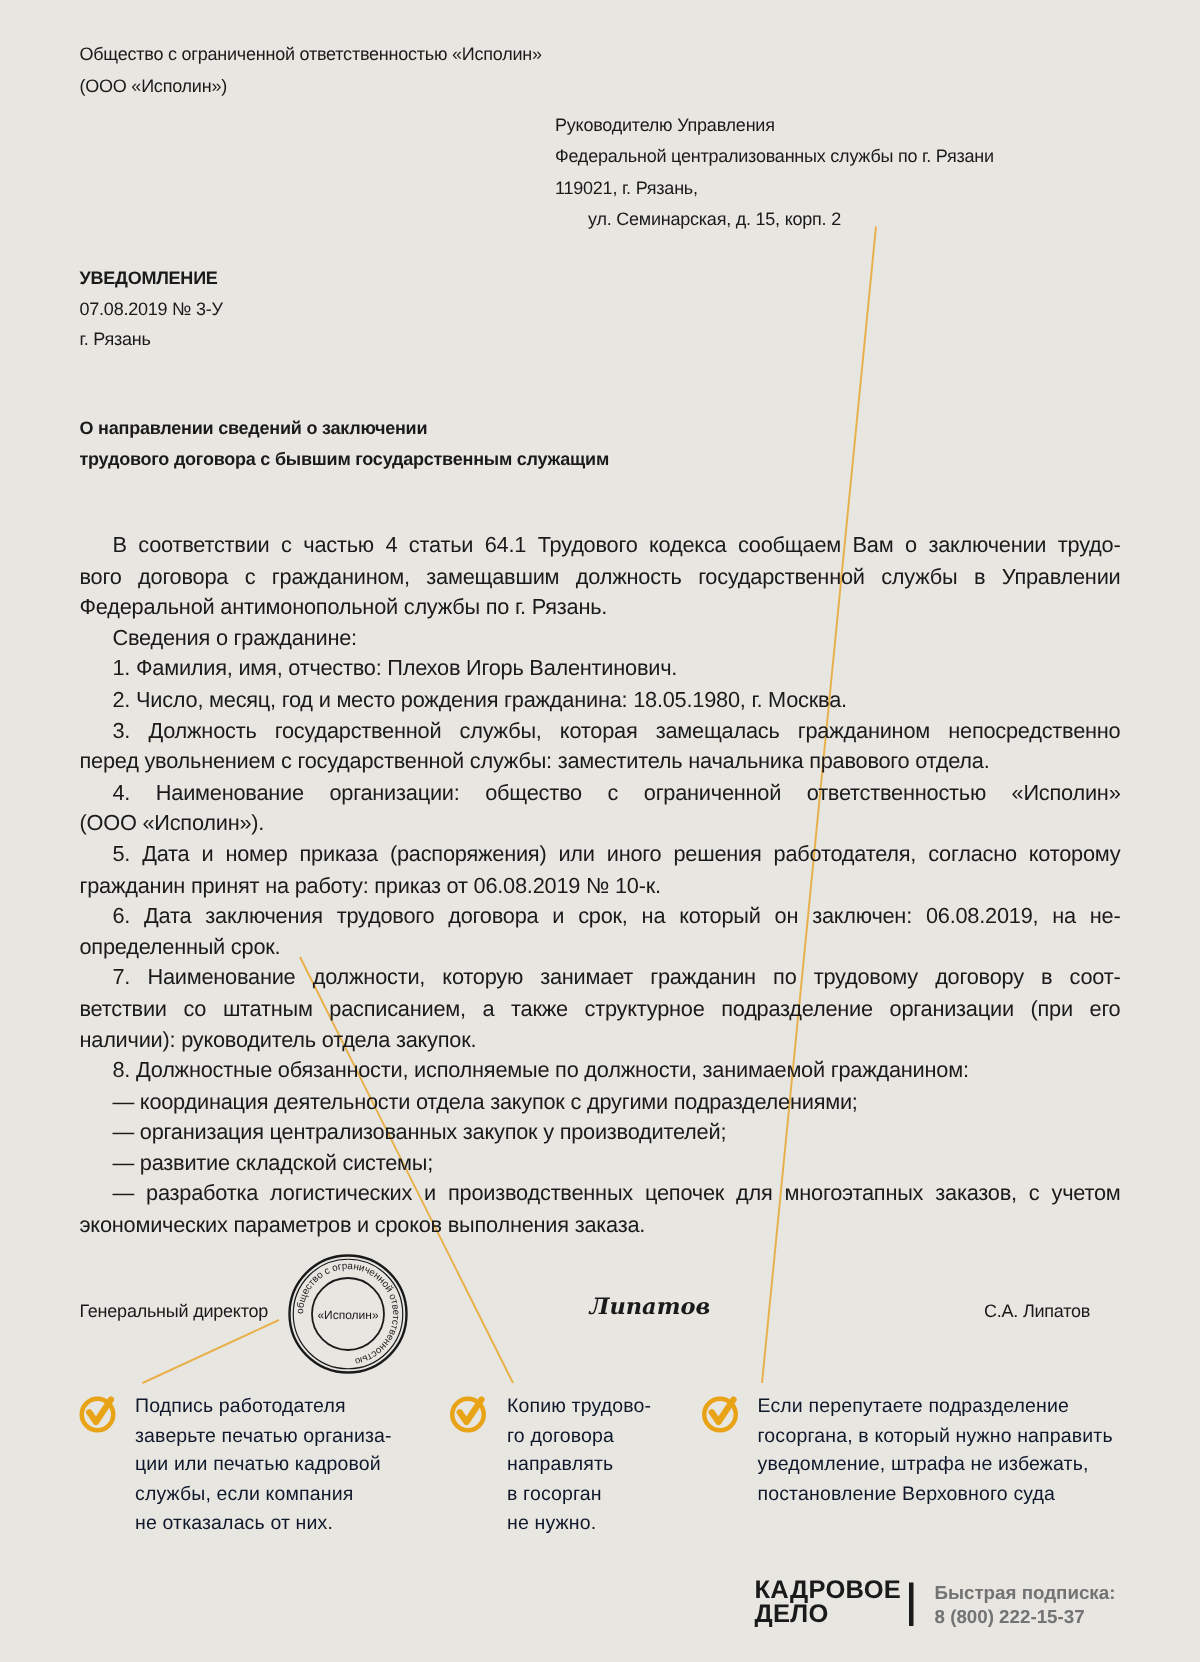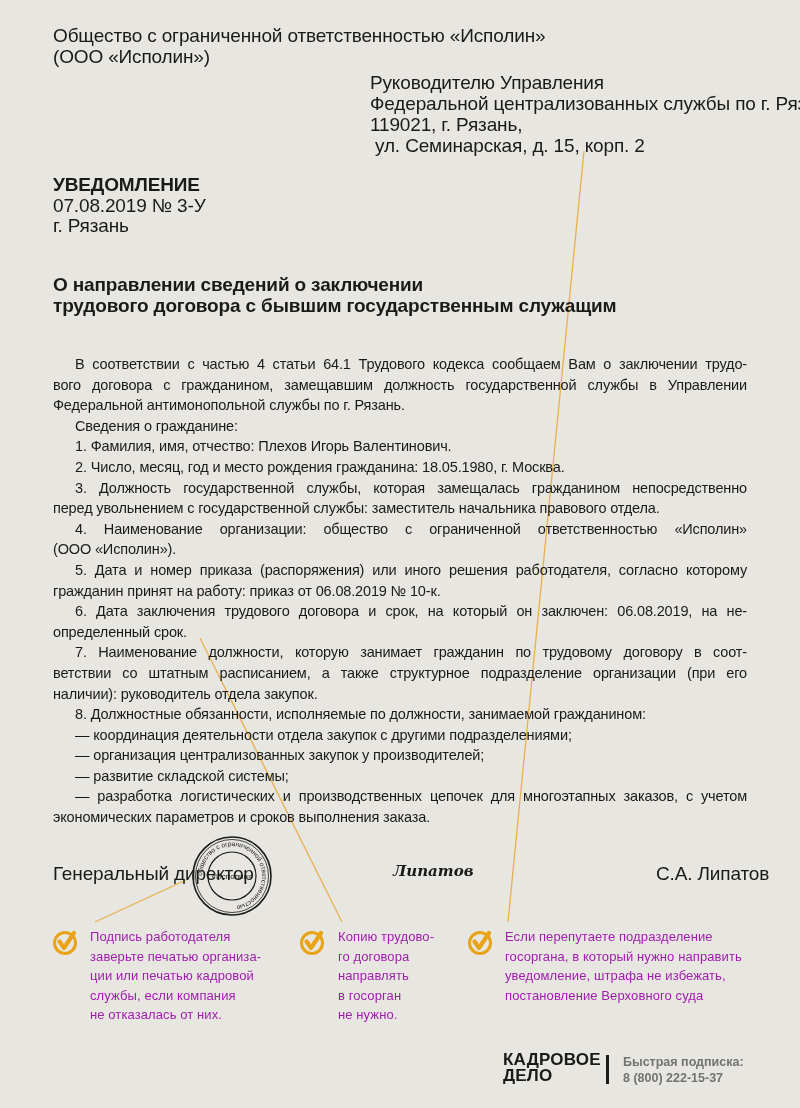--- a/index.html
+++ b/index.html
@@ -2,27 +2,27 @@
 <html><head>
 <meta charset="utf-8">
 <style>
   html, body { margin: 0; padding: 0; }
   body {
     width: 800px; height: 1108px; position: relative; overflow: hidden;
     background: #e8e6e1; color: #1a1a1a;
     font-family: "Liberation Sans", "DejaVu Sans", sans-serif;
   }
   .abs { position: absolute; }
-  .line { font-size: 19px; line-height: 20px; white-space: nowrap; letter-spacing: -0.15px; }
+  .line { font-size: 12px; line-height: 20px; white-space: nowrap; letter-spacing: -0.15px; }
   .bold { font-weight: bold; }
   .para { position: absolute; left: 53px; width: 694px; font-size: 14.5px; line-height: 20.6px; letter-spacing: -0.15px; }
   .para div { white-space: nowrap; }
   .ind { padding-left: 22px; }
   .just { text-align: justify; text-align-last: justify; }
-  .note { position: absolute; font-size: 13px; line-height: 19.5px; color: #a21caf; letter-spacing: 0.1px; }
+  .note { position: absolute; font-size: 13px; line-height: 19.5px; color: #0f172a; letter-spacing: 0.1px; }
   .note div { white-space: nowrap; }
   .check { position: absolute; width: 28px; height: 28px; }
   svg.overlay { position: absolute; left: 0; top: 0; pointer-events: none; }
   .sig { position: absolute; left: 393px; top: 862px; font-family: "DejaVu Serif", serif; font-style: italic; font-weight: bold; font-size: 15px; }
   .brand { position: absolute; left: 503px; top: 1052px; font-weight: bold; font-size: 17px; line-height: 16px; letter-spacing: 0.2px; }
   .divider { position: absolute; left: 606px; top: 1055px; width: 3px; height: 29px; background: #1a1a1a; }
   .sub { position: absolute; left: 623px; top: 1054px; font-weight: bold; font-size: 12.5px; line-height: 16px; color: #737373; }
 </style>
 </head>
 <body>
@@ -33,21 +33,21 @@
   <line x1="186" y1="880" x2="95" y2="922" stroke="#e8b04a" stroke-width="1.3"></line>
 </svg>
 
 <div class="abs line" style="left:53px;top:26px;">Общество с ограниченной ответственностью «Исполин»</div>
 <div class="abs line" style="left:53px;top:47px;">(ООО «Исполин»)</div>
 
 <div>
   <div class="abs line" style="left:370px;top:73px;">Руководителю Управления</div>
   <div class="abs line" style="left:370px;top:94px;">Федеральной централизованных службы по г. Рязани</div>
   <div class="abs line" style="left:370px;top:115px;text-align:center;">119021, г. Рязань,</div>
-  <div class="abs line" style="left:375px;top:136px;">ул. Семинарская, д. 15, корп. 2</div>
+  <div class="abs line" style="left:392px;top:136px;">ул. Семинарская, д. 15, корп. 2</div>
 </div>
 
 <div class="abs line bold" style="left:53px;top:175px;">УВЕДОМЛЕНИЕ</div>
 <div class="abs line" style="left:53px;top:196px;">07.08.2019 № 3-У</div>
 <div class="abs line" style="left:53px;top:216px;">г. Рязань</div>
 
 <div class="abs line bold" style="left:53px;top:275px;">О направлении сведений о заключении</div>
 <div class="abs line bold" style="left:53px;top:296px;">трудового договора с бывшим государственным служащим</div>
 
 <div class="para" style="top:354px;">

